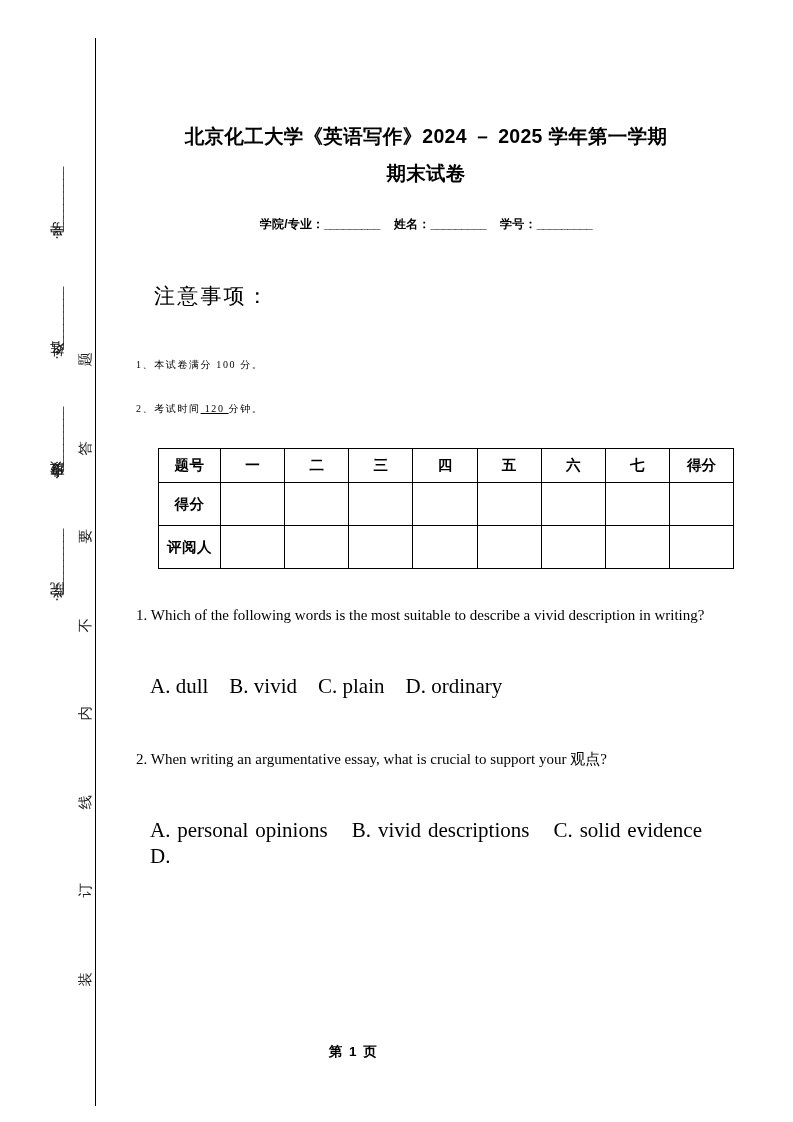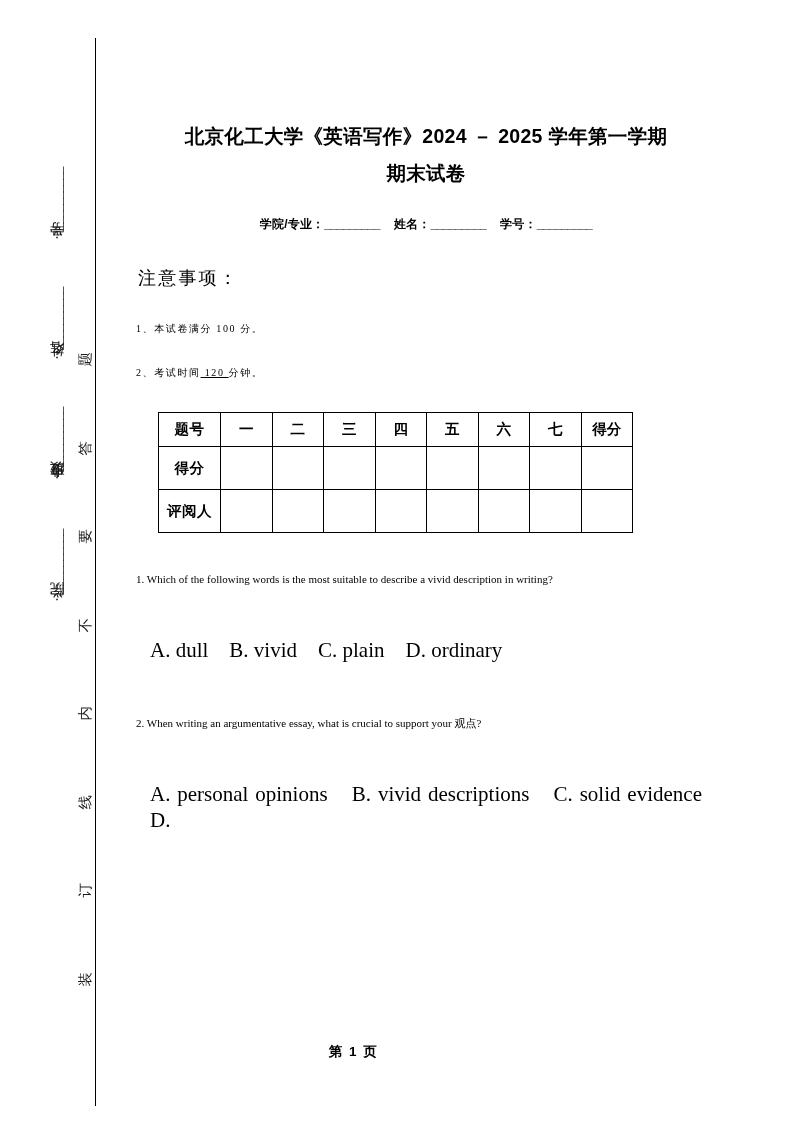--- a/index.html
+++ b/index.html
@@ -104,39 +104,39 @@
     text-align: center;
     font-family: "Liberation Sans", "DejaVu Sans", sans-serif;
     font-size: 12px;
     font-weight: bold;
     letter-spacing: 0.2px;
   }
   .info-line .blank { letter-spacing: -0.5px; }
   .info-gap { display: inline-block; width: 14px; }
 
   .notice-head {
-    margin: 2px;
+    margin: 18px;
     padding-top: 31px;
-    font-size: 18px;
+    font-size: 21px;
     letter-spacing: 2.2px;
   }
   .notice-item {
     margin: 0;
     padding-top: 30px;
     font-size: 10px;
     letter-spacing: 1.6px;
   }
   .notice-item .ul { text-decoration: underline; }
 
   
   .score-table-wrap { padding-top: 32px; padding-left: 22px; }
   table.score-table {
     border-collapse: collapse;
     table-layout: fixed;
-    width: 475px;
+    width: 576px;
     font-family: "Liberation Sans", "DejaVu Sans", sans-serif;
   }
   table.score-table td {
     border: 1px solid #000000;
     text-align: center;
     vertical-align: middle;
     font-size: 14.5px;
     font-weight: bold;
     padding: 0;
   }
@@ -153,21 +153,21 @@
     font-size: 15px;
     font-weight: bold;
     line-height: 37px;
     text-align: justify;
     text-align-last: left;
     letter-spacing: 0.2px;
   }
   .q-text {
     margin: 0;
     padding-top: 26px;
-    font-size: 11px;
+    font-size: 15px;
     line-height: 40px;
     text-align: justify;
     text-align-last: left;
   }
   .q-opts {
     margin: 14px;
     padding-top: 24px;
     font-size: 21px;
     line-height: 26px;
     text-align: left;

